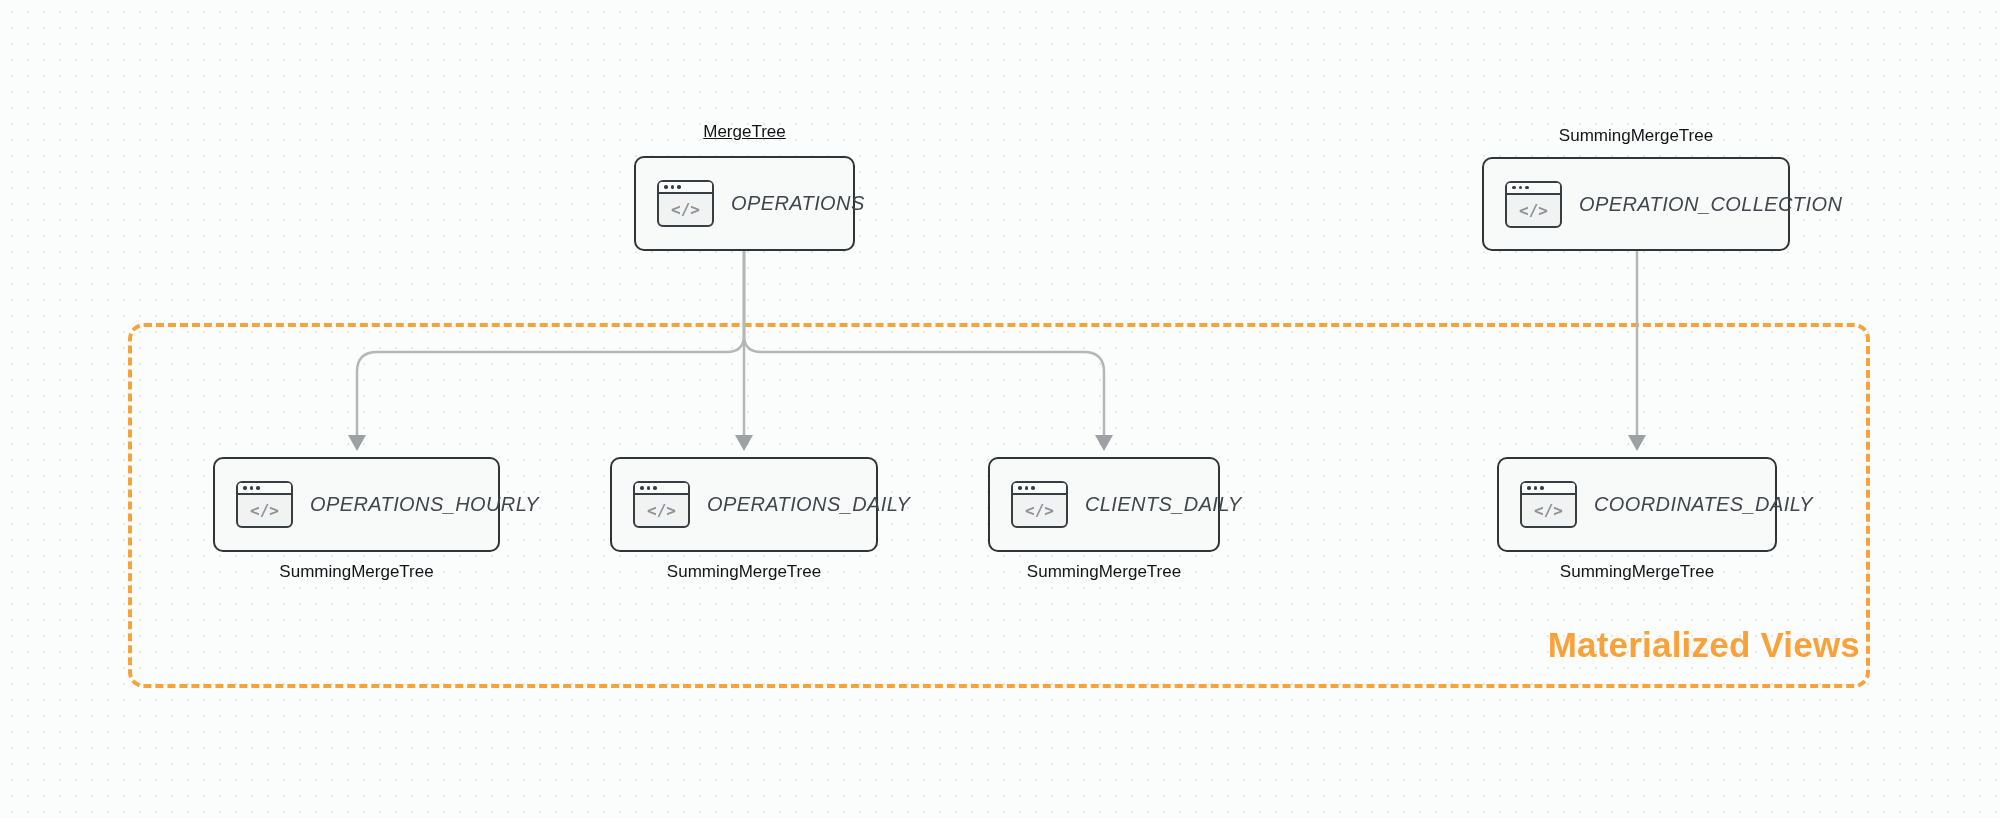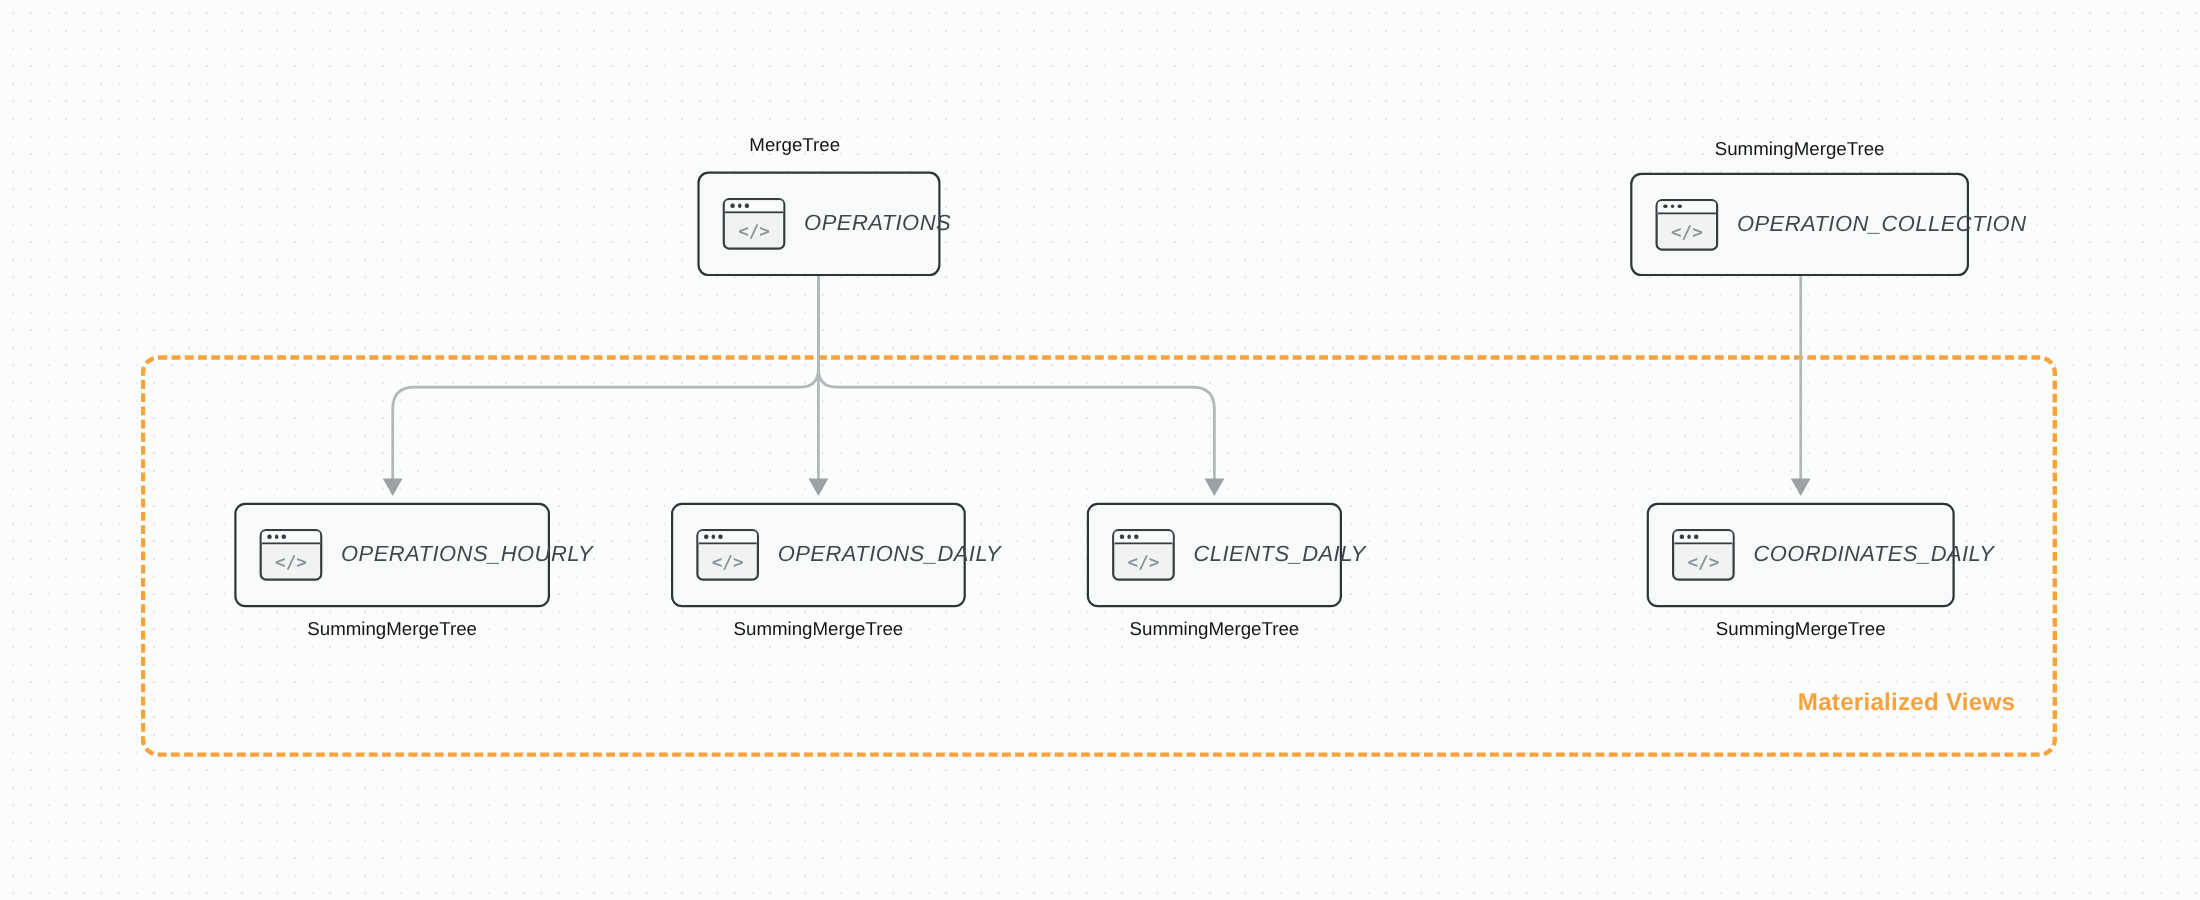--- a/index.html
+++ b/index.html
@@ -15,22 +15,22 @@
   }
   .group-box{
     position:absolute;
     left:128px;top:323px;width:1742px;height:365px;
     border:4px dashed #f9a23c;
     border-radius:16px;
     box-sizing:border-box;
   }
   .group-label{
     position:absolute;
-    top:625px;right:168px;
-    font-size:22px;font-weight:600;
+    top:625px;right:140px;
+    font-size:35px;font-weight:600;
     color:#f9a23c;
     letter-spacing:0.2px;
   }
   .node{
     position:absolute;
     box-sizing:border-box;
     background:#f8f9f9;
     border:2.5px solid #2f3439;
     border-radius:10px;
     display:flex;align-items:center;
@@ -98,21 +98,21 @@
       <path d="M1637 251 V436"></path>
     </g>
     <g fill="#9da1a4" stroke="none">
       <polygon points="348,435 366,435 357,451"></polygon>
       <polygon points="735,435 753,435 744,451"></polygon>
       <polygon points="1095,435 1113,435 1104,451"></polygon>
       <polygon points="1628,435 1646,435 1637,451"></polygon>
     </g>
   </svg>
 
-  <div class="engine-label" style="left:612px;top:122px;width:221px;">MergeTree</div>
+  <div class="engine-label" style="left:634px;top:122px;width:221px;text-decoration:underline;">MergeTree</div>
   <div class="engine-label" style="left:1482px;top:126px;width:308px;">SummingMergeTree</div>
   <div class="engine-label" style="left:213px;top:562px;width:287px;">SummingMergeTree</div>
   <div class="engine-label" style="left:610px;top:562px;width:268px;">SummingMergeTree</div>
   <div class="engine-label" style="left:988px;top:562px;width:232px;">SummingMergeTree</div>
   <div class="engine-label" style="left:1497px;top:562px;width:280px;">SummingMergeTree</div>
 
   <div class="node" style="left:634px;top:156px;width:221px;height:95px;">
     <div class="code-icon">
       <div class="icon-bar">
         <span class="icon-dot"></span>

